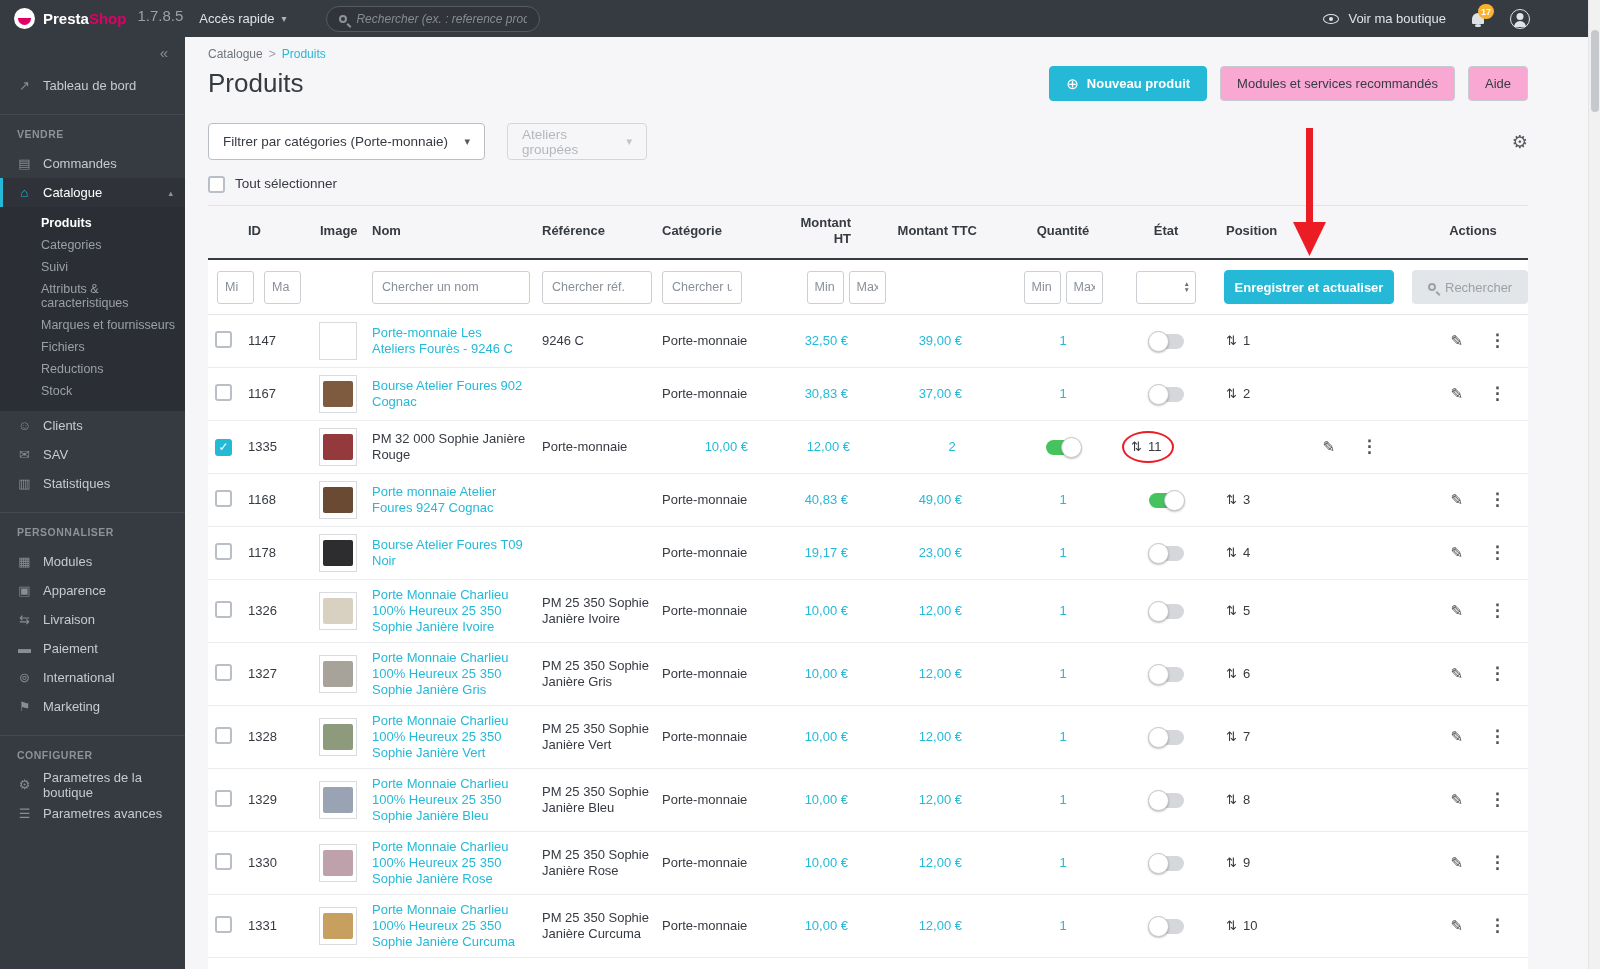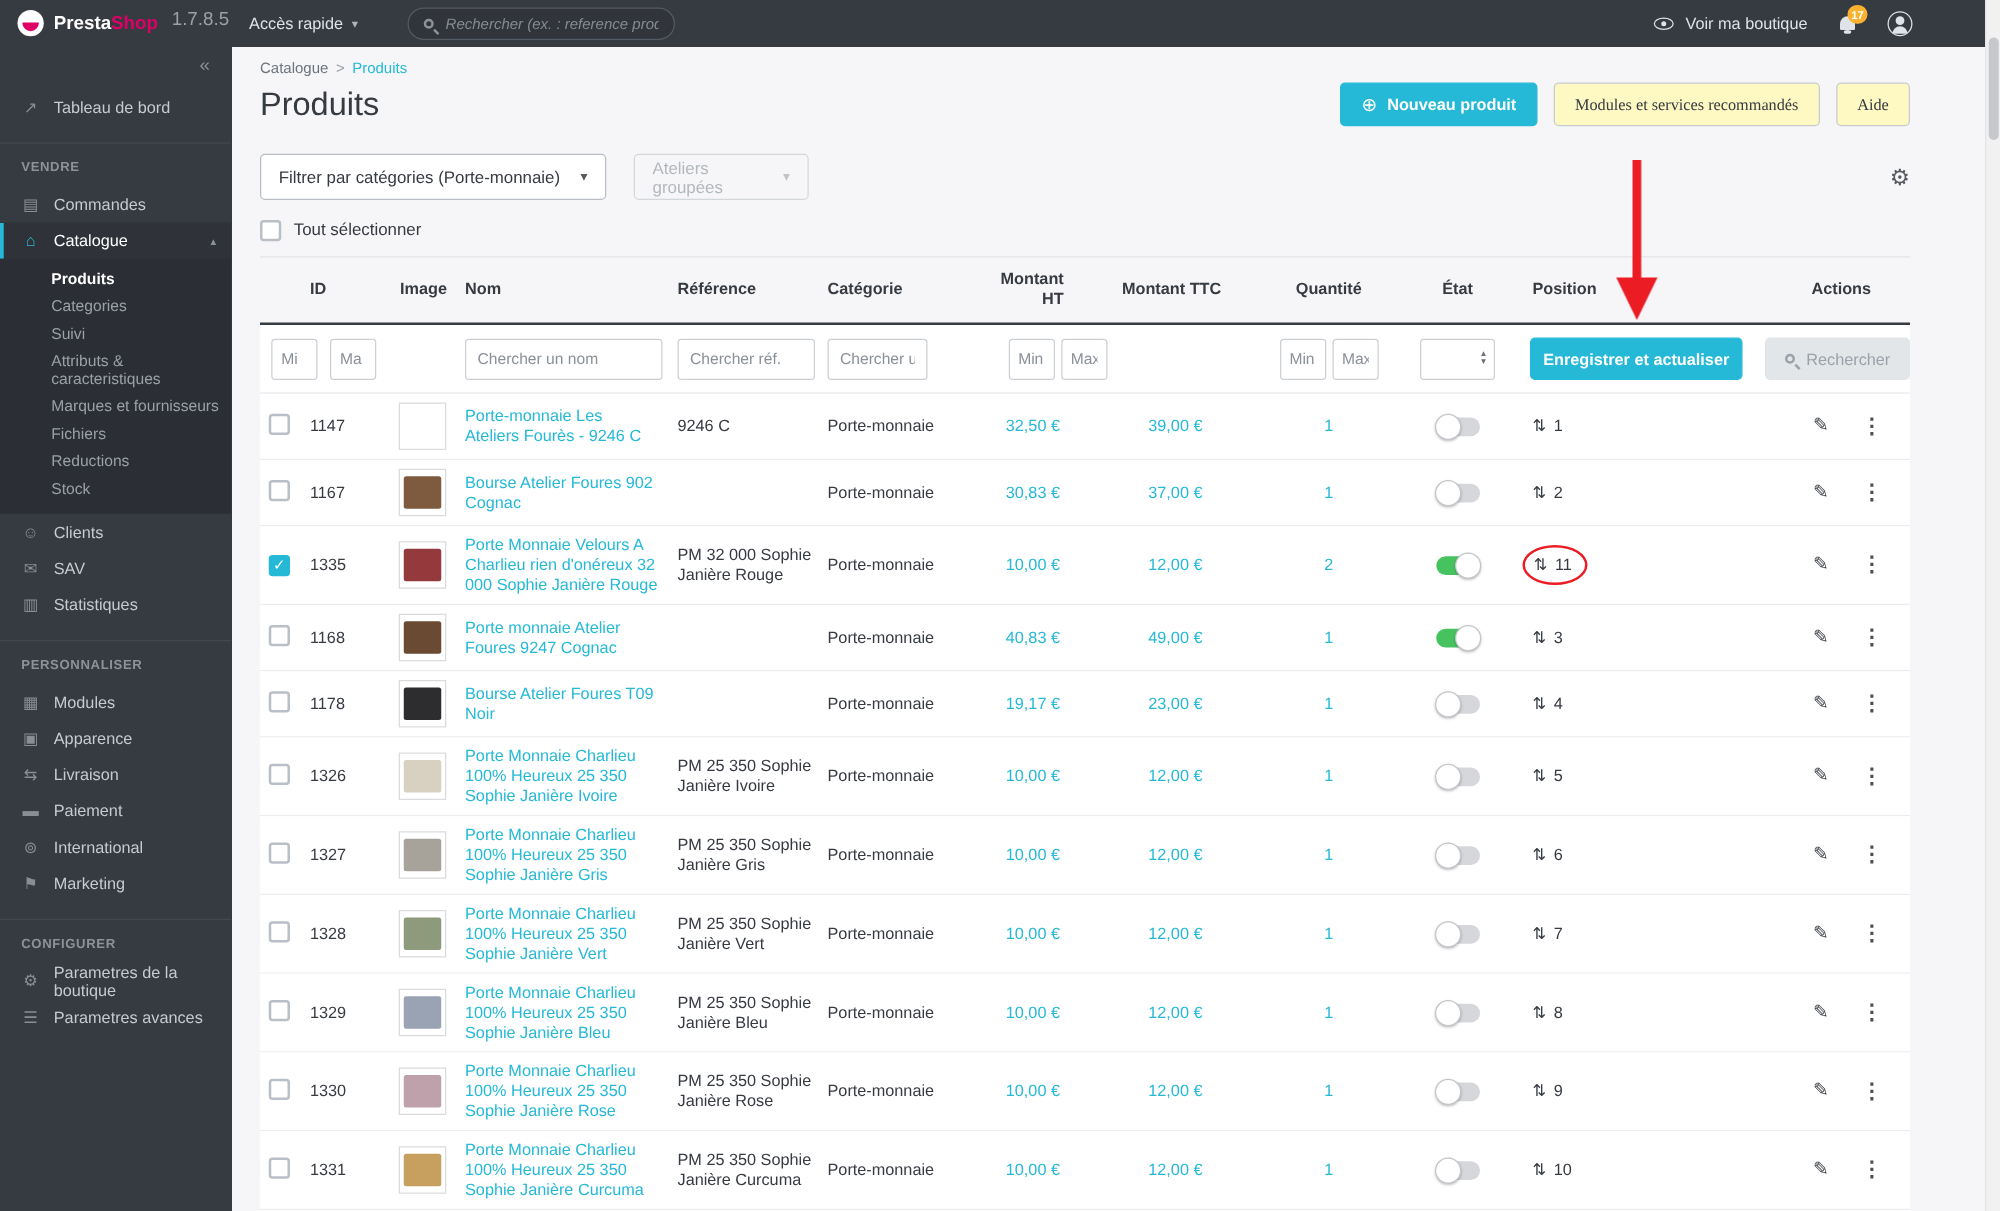--- a/index.html
+++ b/index.html
@@ -51,21 +51,21 @@
   .main { position:absolute; top:37px; left:185px; width:1403px; height:932px; overflow:hidden; padding:0 60px 0 23px; }
   .breadcrumb { padding-top:10px; font-size:12px; color:#6c757d; display:flex; gap:6px; align-items:center; }
   .bc-a { color:#6c757d; cursor:pointer; }
   .bc-sep { color:#9aa0a6; }
   .bc-b { color:#25b9d7; cursor:pointer; }
   .title-row { display:flex; align-items:center; margin-top:5px; }
   .title-row h1 { font-size:26px; font-weight:400; color:#363a41; }
   .hdr-btns { margin-left:auto; display:flex; gap:13px; }
   .btn { height:35px; padding:0 16px; border-radius:4px; font-size:13px; cursor:pointer; font-family:"Liberation Sans", sans-serif; display:inline-flex; align-items:center; gap:8px; }
   .btn-primary { background:#25b9d7; color:#fff; border:1px solid #25b9d7; font-weight:600; }
-  .btn-outline { background:#fef9c3; border:1px solid #c7cbd0; color:#363a41;font-family:Liberation Serif, serif; }
+  .btn-outline { background:#f9a8d4; border:1px solid #c7cbd0; color:#363a41; }
   .plus { font-size:15px; font-weight:400; }
 
   .filterbar { margin-top:22px; display:flex; align-items:center; }
   .dropdown { height:37px; border-radius:4px; display:flex; align-items:center; padding:0 14px; font-size:13.5px; cursor:pointer; }
   .cat-filter { width:277px; background:#fff; border:1px solid #b9bec4; color:#363a41; }
   .cat-filter .caret { margin-left:auto; color:#555a60; font-size:11px; }
   .grouped { margin-left:22px; width:140px; border:1px solid #d4d7da; color:#b3b8be; background:transparent; }
   .grouped .caret { margin-left:auto; color:#c0c4c9; font-size:11px; }
   .gear { margin-left:auto; font-size:18px; color:#575c63; cursor:pointer; }
 
@@ -384,21 +384,20 @@
           </div>
         </div>
         <div class="grid row">
           <div class="cell c-check"><span class="cb on">✓</span></div>
           <div class="cell c-id">1335</div>
           <div class="cell c-img">
             <span class="thumb">
               <span class="thumb-in" style="background:#94393c"></span>
             </span>
           </div>
-          <div class="cell c-nom"><a class="lnk">Porte Monnaie Velours A Charlieu rien d'onéreux 32 000 Sophie Janière Rouge</a></div>
           <div class="cell c-ref">PM 32 000 Sophie Janière Rouge</div>
           <div class="cell c-cat">Porte-monnaie</div>
           <div class="cell c-ht"><span class="lnk">10,00 €</span></div>
           <div class="cell c-ttc"><span class="lnk">12,00 €</span></div>
           <div class="cell c-qty"><span class="lnk">2</span></div>
           <div class="cell c-etat">
             <span class="toggle on"></span>
           </div>
           <div class="cell c-pos">
             <span class="pos-wrap circled" style="border-color: rgb(236, 28, 36);">

